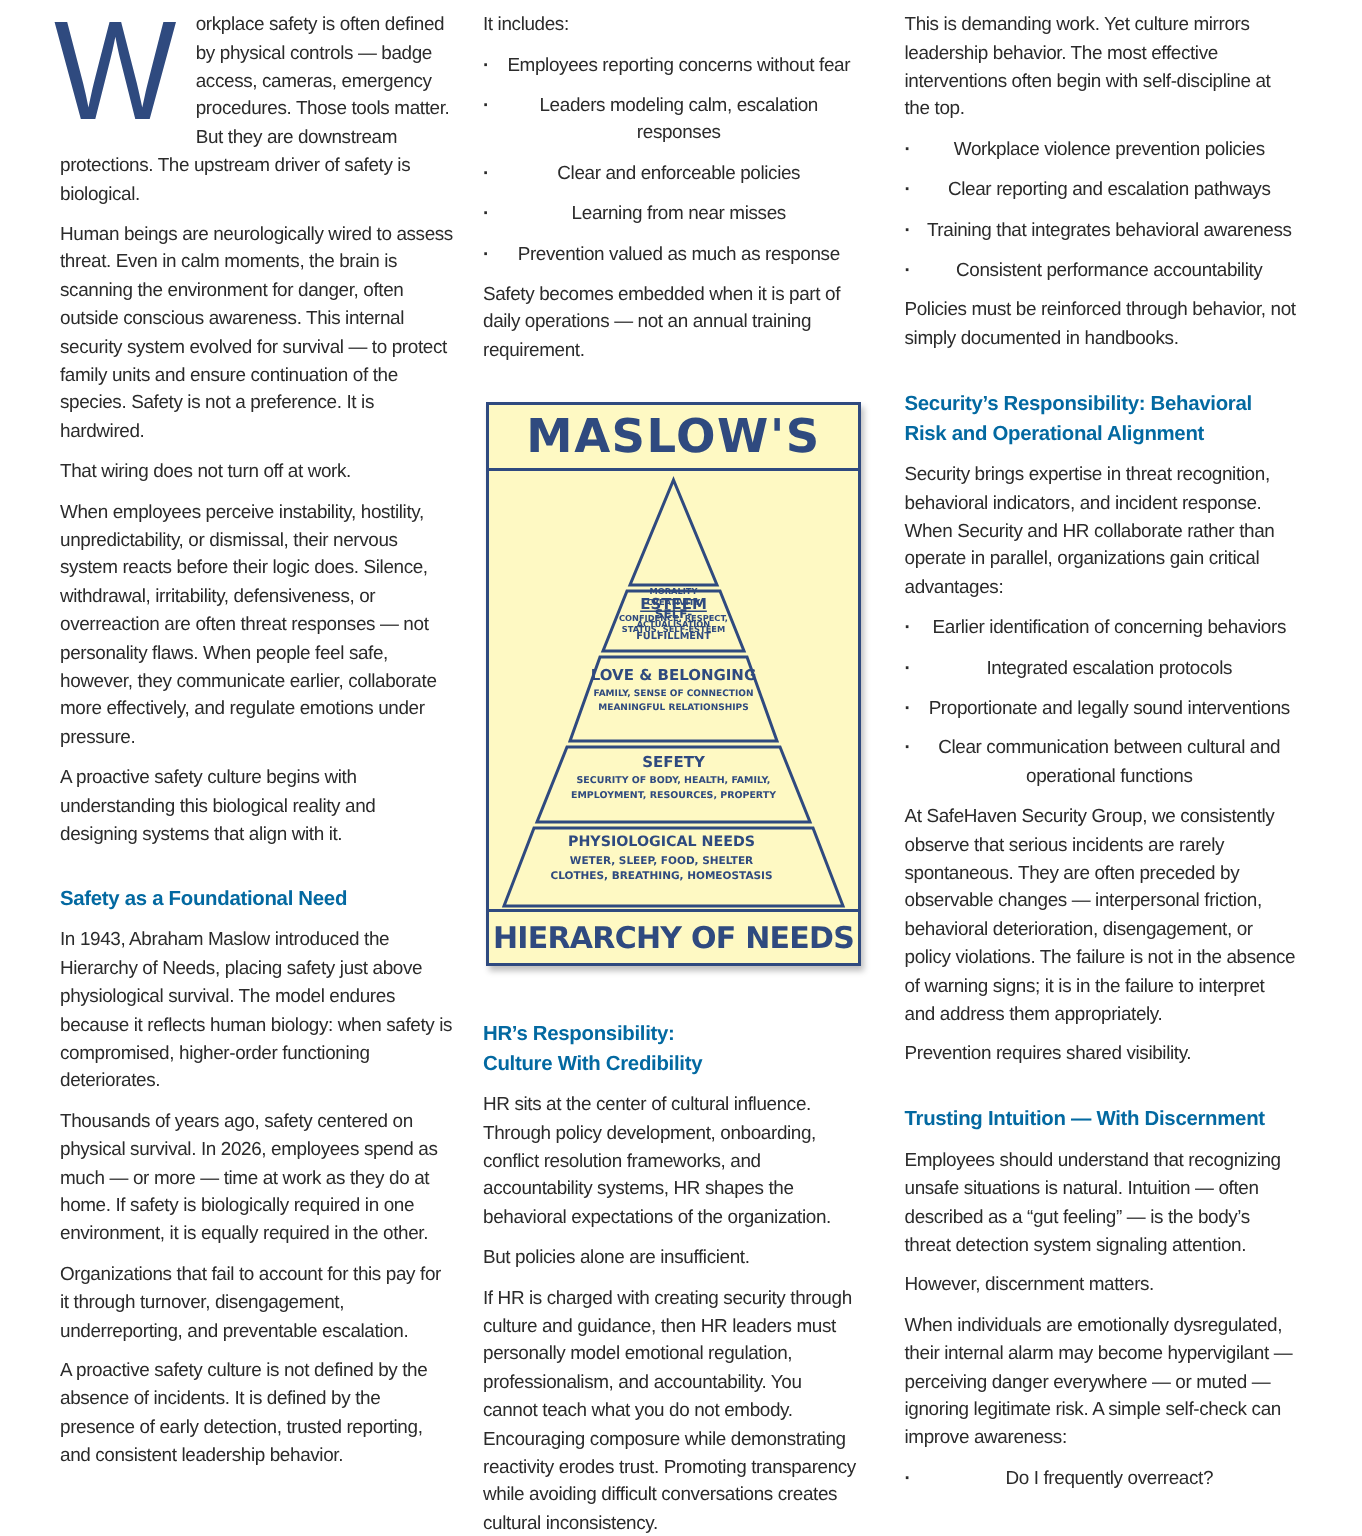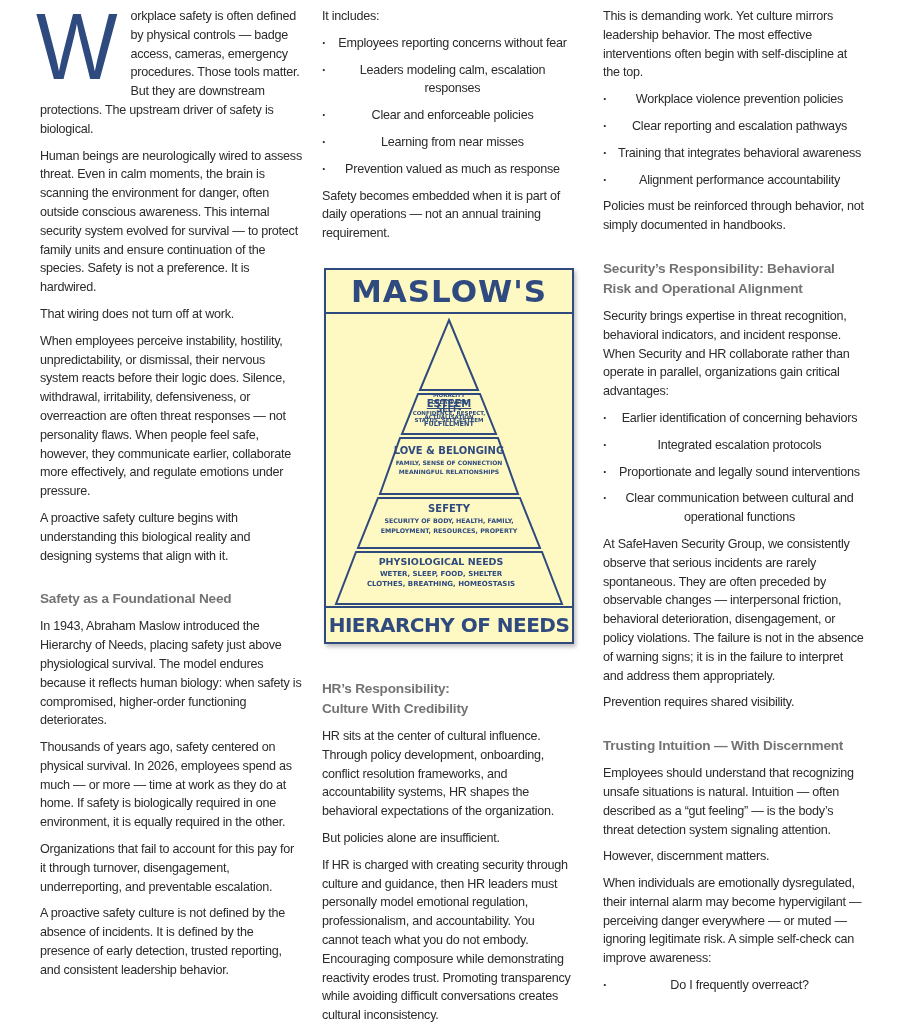--- a/index.html
+++ b/index.html
@@ -11,21 +11,21 @@
     position: relative;
   }
   .col { position: absolute; top: 0; font-size: 12.6px; line-height: 18.8px; letter-spacing: -0.25px; }
   .col-1 { left: 40px; width: 262px; top: 7px; }
   .col-2 { left: 322px; width: 250px; top: 7px; }
   .col-3 { left: 603px; width: 262px; top: 7px; }
   p { margin: 0 0 8px 0; }
   h2 {
     margin: 24px 0 8px 0;
     font-size: 13.6px; line-height: 20px; font-weight: bold;
-    color: #737373; letter-spacing: -0.2px;
+    color: #0369a1; letter-spacing: -0.2px;
   }
   .dropcap {
     float: left; font-size: 94px; line-height: 76px;
     color: #2f4a7f; margin: 2px 6px 0 -4px;
     font-family: "Liberation Sans", sans-serif; font-weight: normal;
     transform: scaleX(0.92); transform-origin: left top;
   }
   ul.bul { list-style: none; padding: 0; margin: 0 0 6px 0; text-align: center; }
   ul.bul li { position: relative; padding-left: 11px; margin-bottom: 8px; }
   ul.bul li::before { content: "\00B7"; position: absolute; left: 0; top: 0; font-weight: bold; }
@@ -139,21 +139,21 @@
 
   <div class="poster-title-bottom">HIERARCHY OF NEEDS</div>
 </div>
 
 <div class="col col-3">
   <p>This is demanding work. Yet culture mirrors leadership behavior. The most effective interventions often begin with self-discipline at the top.</p>
   <ul class="bul">
     <li>Workplace violence prevention policies</li>
     <li>Clear reporting and escalation pathways</li>
     <li>Training that integrates behavioral awareness</li>
-    <li>Alignment performance accountability</li>
+    <li>Consistent performance accountability</li>
   </ul>
   <p>Policies must be reinforced through behavior, not simply documented in handbooks.</p>
   <h2>Security’s Responsibility: Behavioral Risk and Operational Alignment</h2>
   <p>Security brings expertise in threat recognition, behavioral indicators, and incident response. When Security and HR collaborate rather than operate in parallel, organizations gain critical advantages:</p>
   <ul class="bul">
     <li>Earlier identification of concerning behaviors</li>
     <li>Integrated escalation protocols</li>
     <li>Proportionate and legally sound interventions</li>
     <li>Clear communication between cultural and operational functions</li>
   </ul>

